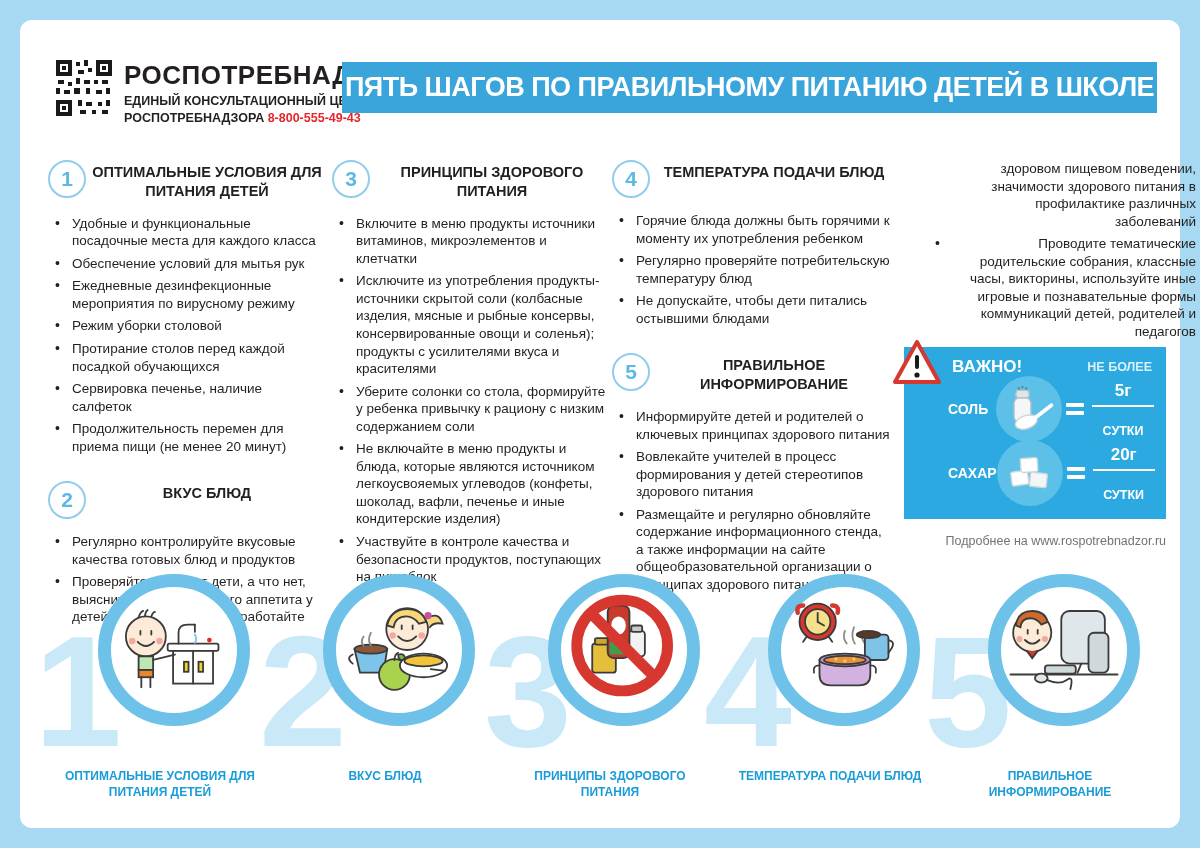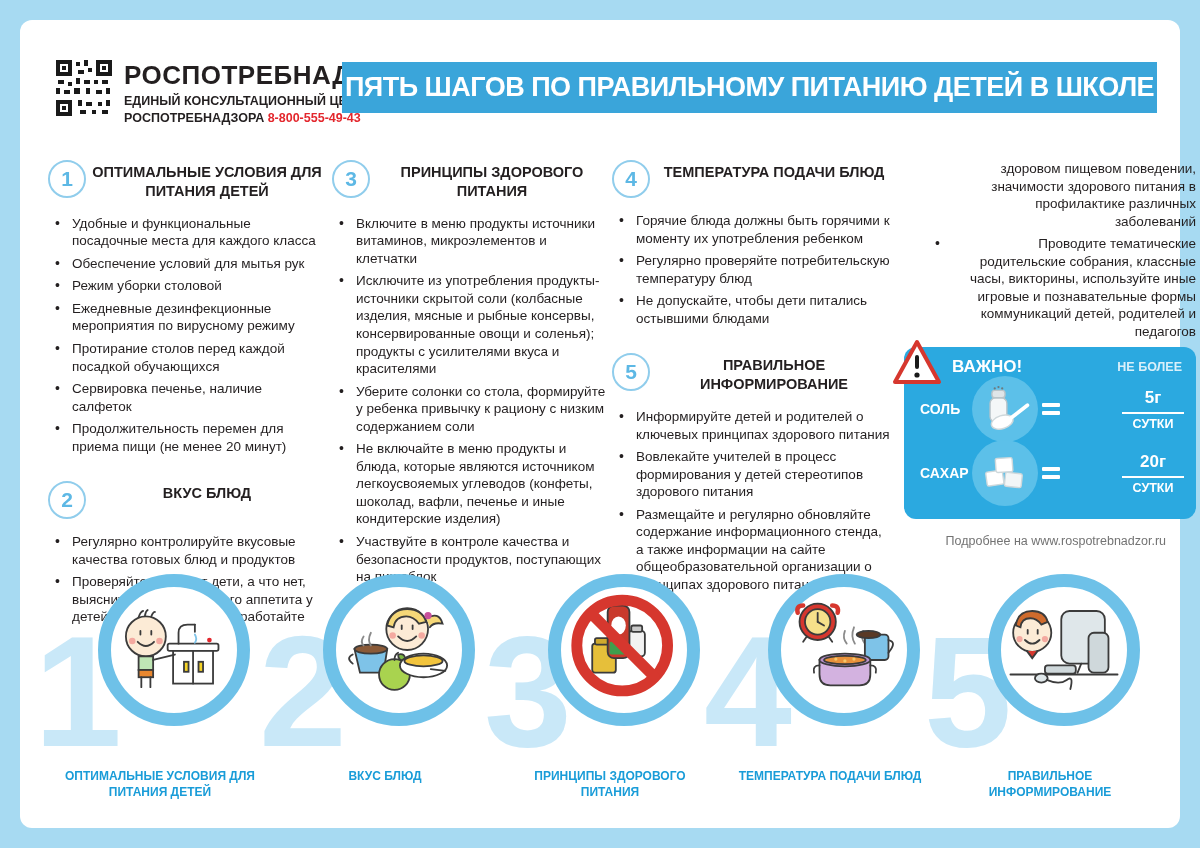--- a/index.html
+++ b/index.html
@@ -25,33 +25,33 @@
   .sec-head{display:flex;align-items:flex-start;margin-bottom:14px;}
   .num-circle{flex:none;width:34px;height:34px;border:2.5px solid #90cdec;border-radius:50%;
     color:#5db8e5;font-size:21px;font-weight:bold;text-align:center;line-height:34px;}
   .sec-title{flex:1;text-align:center;font-weight:bold;font-size:14.5px;line-height:1.3;padding:3px 0 0 6px;}
   ul.bullets{list-style:none;margin:0 0 26px 0;padding:0;}
   ul.bullets li{position:relative;padding-left:24px;font-size:13.5px;line-height:1.3;margin-bottom:5px;}
   ul.bullets li::before{content:"•";position:absolute;left:7px;top:-1px;font-size:14px;}
   .cont-text{padding-left:24px;font-size:13.5px;line-height:1.3;margin-bottom:5px;}
 
   
-  .imp-box{position:absolute;left:884px;top:327px;width:292px;height:172px;background:#2ba9e0;border-radius:12px;color:#fff;}
+  .imp-box{position:absolute;left:884px;top:327px;width:262px;height:172px;background:#2ba9e0;border-radius:0;color:#fff;}
   .warn-tri{position:absolute;left:-12px;top:-8px;width:50px;height:46px;}
   .imp-head{display:flex;justify-content:space-between;align-items:center;padding:10px 14px 0 48px;}
   .imp-title{font-size:17px;font-weight:bold;}
   .imp-limit{font-size:12.5px;font-weight:bold;color:#d9f0fa;}
   .imp-row{display:flex;align-items:center;padding:0 12px 0 16px;height:64px;}
-  .imp-name{width:52px;font-weight:bold;font-size:14px;}
+  .imp-name{width:52px;font-weight:bold;font-size:14px;margin-left:28px;}
   .imp-circle{flex:none;width:66px;height:66px;border-radius:50%;background:#5cc0e9;display:flex;align-items:center;justify-content:center;}
   .eq{margin:0 8px 0 4px;display:flex;flex-direction:column;gap:4px;}
   .eq i{display:block;width:18px;height:4px;background:#fff;border-radius:1px;}
   .frac{margin-left:auto;text-align:center;min-width:62px;}
   .frac .top{font-size:17px;font-weight:bold;border-bottom:2.5px solid #fff;padding-bottom:4px;}
-  .frac .bot{font-size:12.5px;font-weight:bold;padding-top:3px;}
+  .frac .bot{font-size:12.5px;font-weight:bold;padding-top:17px;}
   .more-note{position:absolute;left:884px;top:514px;width:262px;text-align:right;font-size:12.5px;color:#737373;}
 
   
   .steps{position:absolute;left:0;top:540px;width:1160px;height:268px;}
   .step{position:absolute;top:0;width:224px;height:268px;}
   .s1{left:28px;}.s2{left:253px;}.s3{left:478px;}.s4{left:698px;}.s5{left:918px;}
   .big-num{position:absolute;left:-14px;top:52px;font-size:158px;font-weight:bold;color:#c9e8f8;line-height:1;z-index:0;}
   .ring{position:absolute;left:50px;top:14px;width:126px;height:126px;border:13px solid #6ec1e8;border-radius:50%;
     background:#ffffff;z-index:1;display:flex;align-items:center;justify-content:center;}
   .ring svg{width:118px;height:118px;}
@@ -112,22 +112,22 @@
   </div>
 
   <div class="col col1">
     <div class="sec-head">
       <div class="num-circle">1</div>
       <div class="sec-title">ОПТИМАЛЬНЫЕ УСЛОВИЯ ДЛЯ ПИТАНИЯ ДЕТЕЙ</div>
     </div>
     <ul class="bullets">
       <li>Удобные и функциональные посадочные места для каждого класса</li>
       <li>Обеспечение условий для мытья рук</li>
+      <li>Ежедневные дезинфекционные мероприятия по вирусному режиму</li>
       <li>Режим уборки столовой</li>
-      <li>Ежедневные дезинфекционные мероприятия по вирусному режиму</li>
       <li>Протирание столов перед каждой посадкой обучающихся</li>
       <li>Сервировка печенье, наличие салфеток</li>
       <li>Продолжительность перемен для приема пищи (не менее 20 минут)</li>
     </ul>
     <div class="sec-head">
       <div class="num-circle">2</div>
       <div class="sec-title">ВКУС БЛЮД</div>
     </div>
     <ul class="bullets">
       <li>Регулярно контролируйте вкусовые качества готовых блюд и продуктов</li>

